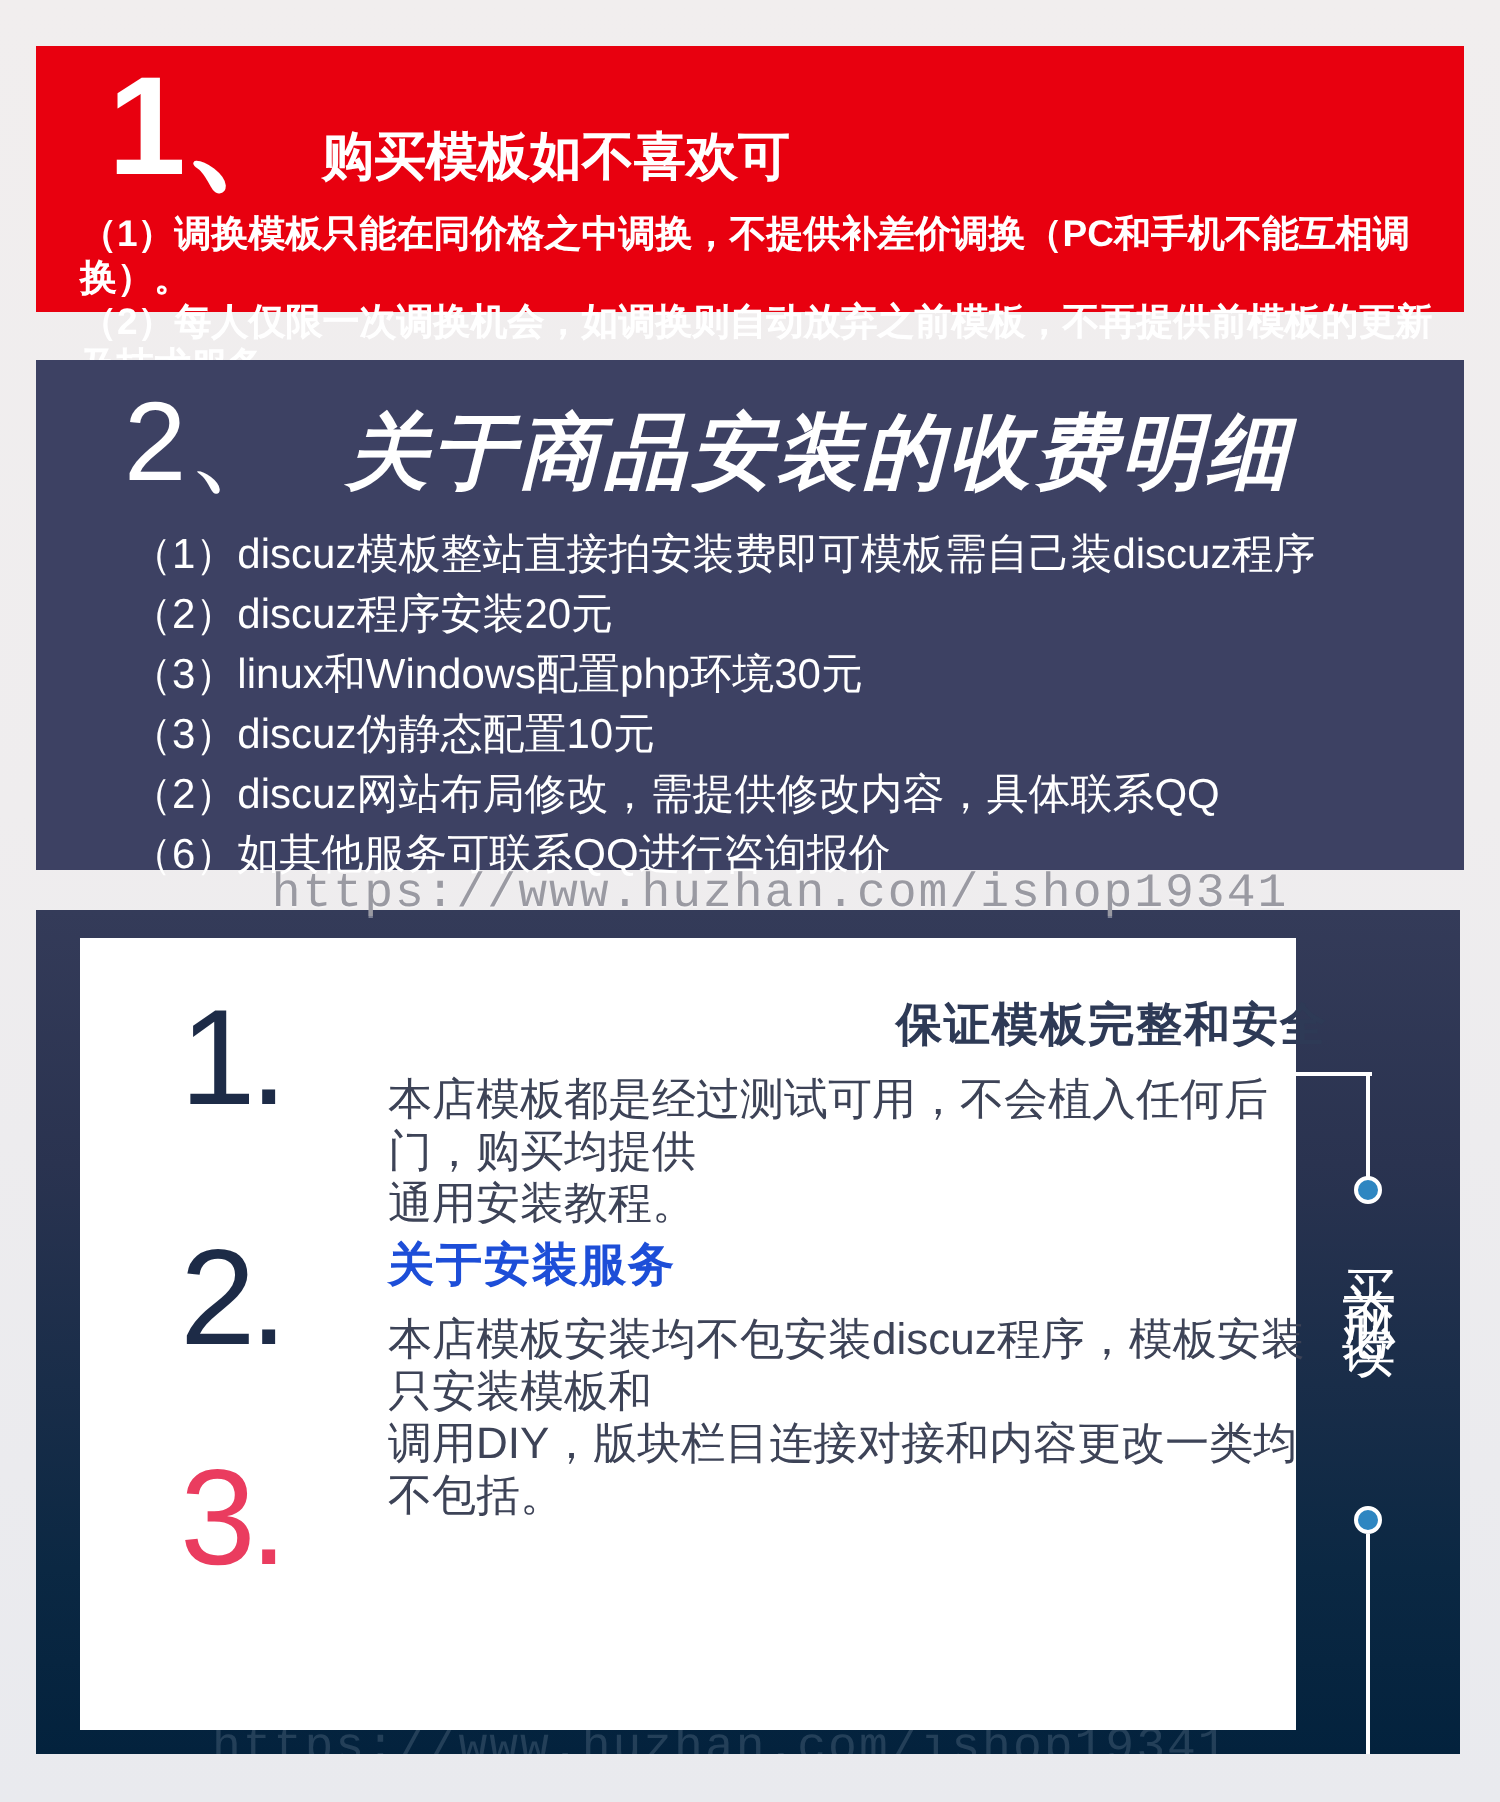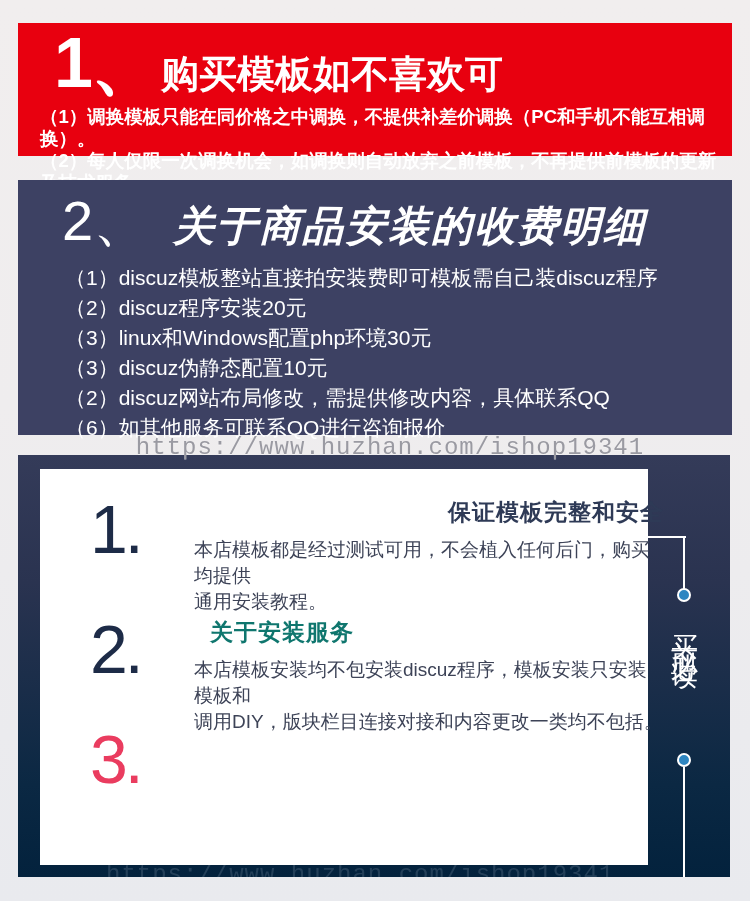--- a/index.html
+++ b/index.html
@@ -12,21 +12,21 @@
 
   
   .banner{
     left:18px;top:23px;width:714px;height:133px;
     background:#e8000f;color:#ffffff;box-sizing:border-box;
   }
   .banner-title-row{
     display:flex;align-items:baseline;padding:4px 0 0 36px;white-space:nowrap;
   }
   .b-num{font-size:70px;font-weight:700;line-height:1.05;letter-spacing:-2px;}
-  .b-title{font-size:38px;font-weight:700;margin-left:2px;}
+  .b-title{font-size:26px;font-weight:700;margin-left:2px;}
   .b-hl{font-size:47px;font-weight:700;color:#ffe400;margin-left:4px;}
   .banner-notes{margin:5px 0 0 22px;font-size:18.5px;font-weight:700;line-height:22px;}
 
   
   .fees{
     left:18px;top:180px;width:714px;height:255px;
     background:#3d4163;color:#ffffff;box-sizing:border-box;
   }
   .fees-title-row{display:flex;align-items:baseline;padding:12px 0 0 44px;white-space:nowrap;}
   .f-num{font-size:56px;font-weight:400;line-height:1.05;}
@@ -55,21 +55,21 @@
   .card-row{position:absolute;left:50px;display:flex;align-items:flex-start;}
   .card-row.r1{top:26px;}
   .card-row.r2{top:146px;}
   .card-row.r3{top:256px;}
   .row-num{
     width:80px;font-size:68px;line-height:1;font-weight:500;
     letter-spacing:-3px;color:#1d2b47;flex:none;
   }
   .row-content{margin-left:24px;width:470px;padding-top:2px;}
   .row-heading{margin:0 0 9px 0;font-size:23px;font-weight:700;color:#2e3a56;letter-spacing:1px;}
-  .row-body{margin:0;font-size:19px;line-height:26px;color:#3d4357;white-space:pre-line;}
+  .row-body{margin:0;font-size:22px;line-height:26px;color:#3d4357;white-space:pre-line;}
 
   
   .rail-h{position:absolute;left:630px;top:81px;width:38px;height:2px;background:#ffffff;}
   .rail-v1{position:absolute;left:665px;top:81px;width:2px;height:53px;background:#ffffff;}
   .rail-v2{position:absolute;left:665px;top:312px;width:2px;height:112px;background:#ffffff;}
   .dot{position:absolute;width:14px;height:14px;border-radius:50%;
        background:#2e86c1;border:2px solid #ffffff;box-sizing:border-box;}
   .dot1{left:659px;top:133px;}
   .dot2{left:659px;top:298px;}
   .side-label{
@@ -118,21 +118,21 @@
       <div class="row-num" style="color: rgb(29, 43, 71);">1.</div>
       <div class="row-content">
         <h3 class="row-heading" style="color: rgb(46, 58, 86); text-align: right;">保证模板完整和安全</h3>
         <p class="row-body">本店模板都是经过测试可用，不会植入任何后门，购买均提供
 通用安装教程。</p>
       </div>
     </div>
     <div class="card-row r2">
       <div class="row-num" style="color: rgb(29, 43, 71);">2.</div>
       <div class="row-content">
-        <h3 class="row-heading" style="color: #0f766e; margin-left: 16px;">关于安装服务</h3>
+        <h3 class="row-heading" style="color: #1d4ed8;">关于安装服务</h3>
         <p class="row-body">本店模板安装均不包安装discuz程序，模板安装只安装模板和
 调用DIY，版块栏目连接对接和内容更改一类均不包括。</p>
       </div>
     </div>
     <div class="card-row r3">
       <div class="row-num" style="color: rgb(234, 60, 95);">3.</div>
     </div>
   </div>
 
   <div class="rail-h"></div>

